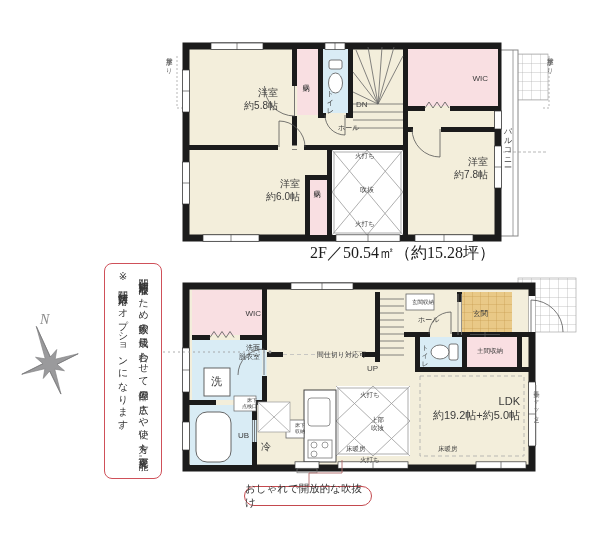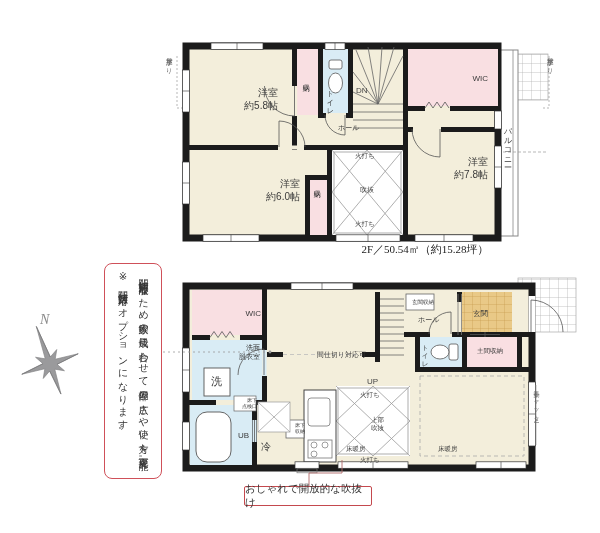--- a/index.html
+++ b/index.html
@@ -11,21 +11,21 @@
   .ctr{text-align:right;}
   .serif{font-family:"Liberation Serif","DejaVu Serif",serif;color:#1c1c1c;}
   .gray{color:#666;}
   .notebox{position:absolute;left:104px;top:263px;width:58px;height:216px;
            border:1px solid #cf5059;border-radius:8px;background:#fff;box-sizing:border-box;
            padding:7px 5px;z-index:6;}
   .notecols{writing-mode:vertical-rl;height:100%;font-size:10px;color:#333;
             letter-spacing:1px;line-height:1.55;}
   .notecols p{margin:0 0 0 5px;}
   .callout{position:absolute;left:244px;top:486px;width:128px;height:20px;
-           border:1px solid #c4494e;border-radius:2px;background:#fff;box-sizing:border-box;
+           border:1px solid #c4494e;border-radius:10px;background:#fff;box-sizing:border-box;
            display:flex;align-items:center;justify-content:center;
            font-size:10.5px;color:#333;z-index:6;}
   .north{position:absolute;left:40px;top:312px;font-family:"Liberation Serif",serif;
          font-style:italic;font-size:14px;color:#8a8a8a;z-index:5;}
 </style>
 </head>
 <body>
 
 <div class="stage">
 
@@ -232,57 +232,59 @@
 
   <path d="M342,460 V473 H309 V486" fill="none" stroke="#b06a6a" stroke-width="0.9"></path>
 </svg>
 
   <div class="lbl v gray" style="left:165px;top:52px;font-size:6.5px;">母屋下がり</div>
   <div class="lbl v gray" style="left:546px;top:52px;font-size:6.5px;">母屋下がり</div>
   <div class="lbl ctr" style="left:198px;top:87px;width:80px;font-size:10px;">洋室
 約5.8帖</div>
   <div class="lbl v" style="left:301px;top:78px;font-size:7px;">収納</div>
   <div class="lbl v" style="left:325px;top:85px;font-size:7px;">トイレ</div>
-  <div class="lbl" style="left:356px;top:86px;font-size:8px;color:#444;">DN</div>
+  <div class="lbl" style="left:356px;top:100px;font-size:8px;color:#444;">DN</div>
   <div class="lbl" style="left:338px;top:124px;font-size:7px;">ホール</div>
   <div class="lbl ctr" style="left:410px;top:74px;width:78px;font-size:8px;">WIC</div>
   <div class="lbl ctr" style="left:408px;top:156px;width:80px;font-size:10px;">洋室
 約7.8帖</div>
   <div class="lbl ctr" style="left:214px;top:178px;width:86px;font-size:10px;">洋室
 約6.0帖</div>
   <div class="lbl v" style="left:312px;top:184px;font-size:7px;">収納</div>
   <div class="lbl" style="left:355px;top:152px;font-size:6.5px;">火打ち</div>
   <div class="lbl" style="left:360px;top:186px;font-size:7px;">吹抜</div>
   <div class="lbl" style="left:355px;top:220px;font-size:6.5px;">火打ち</div>
   <div class="lbl v" style="left:502px;top:122px;font-size:8px;">バルコニー</div>
-  <div class="lbl serif" style="left:310px;top:243px;width:230px;text-align:center;font-size:11px;">2F／50.54㎡（約15.28坪）</div>
+  <div class="lbl serif" style="left:310px;top:243px;width:230px;text-align:left;font-size:16px;">2F／50.54㎡（約15.28坪）</div>
 
   <div class="lbl ctr" style="left:193px;top:309px;width:68px;font-size:8px;">WIC</div>
   <div class="lbl ctr" style="left:200px;top:344px;width:60px;font-size:7px;">洗面
 脱衣室</div>
   <div class="lbl" style="left:211px;top:375px;font-size:11px;">洗</div>
   <div class="lbl ctr" style="left:233px;top:397px;width:24px;font-size:5px;">床下
 点検口</div>
   <div class="lbl" style="left:238px;top:431px;font-size:8px;">UB</div>
   <div class="lbl" style="left:261px;top:441px;font-size:10px;">冷</div>
   <div class="lbl ctr" style="left:285px;top:422px;width:20px;font-size:5px;">床下
 収納</div>
   <div class="lbl ctr" style="left:270px;top:351px;width:96px;font-size:7px;">間仕切り対応可</div>
-  <div class="lbl" style="left:367px;top:377px;font-size:8px;color:#444;">UP</div>
+  <div class="lbl" style="left:367px;top:364px;font-size:8px;color:#444;">UP</div>
   <div class="lbl ctr" style="left:406px;top:299px;width:28px;font-size:5.5px;">玄関収納</div>
   <div class="lbl" style="left:418px;top:316px;font-size:7px;">ホール</div>
   <div class="lbl" style="left:473px;top:309px;font-size:7.5px;">玄関</div>
   <div class="lbl v" style="left:421px;top:340px;font-size:6.5px;">トイレ</div>
   <div class="lbl" style="left:477px;top:347px;font-size:6.5px;">土間収納</div>
   <div class="lbl" style="left:360px;top:391px;font-size:6.5px;">火打ち</div>
   <div class="lbl ctr" style="left:362px;top:416px;width:22px;font-size:6.5px;">上部
 吹抜</div>
   <div class="lbl" style="left:346px;top:445px;font-size:6.5px;">床暖房</div>
   <div class="lbl" style="left:360px;top:456px;font-size:6.5px;">火打ち</div>
   <div class="lbl" style="left:438px;top:445px;font-size:6.5px;">床暖房</div>
+  <div class="lbl ctr" style="left:378px;top:395px;width:142px;font-size:11px;">LDK
+約19.2帖+約5.0帖</div>
   <div class="lbl v gray" style="left:532px;top:386px;font-size:6px;">手動シャッター</div>
 
   <div class="north">N</div>
 
   <div class="notebox">
     <div class="notecols">
       <p>間仕切対応可能なため家族の成長に合わせて部屋の広さや使い方を変更可能。</p>
       <p>※間仕切対応はオプションになります。</p>
     </div>
   </div>

